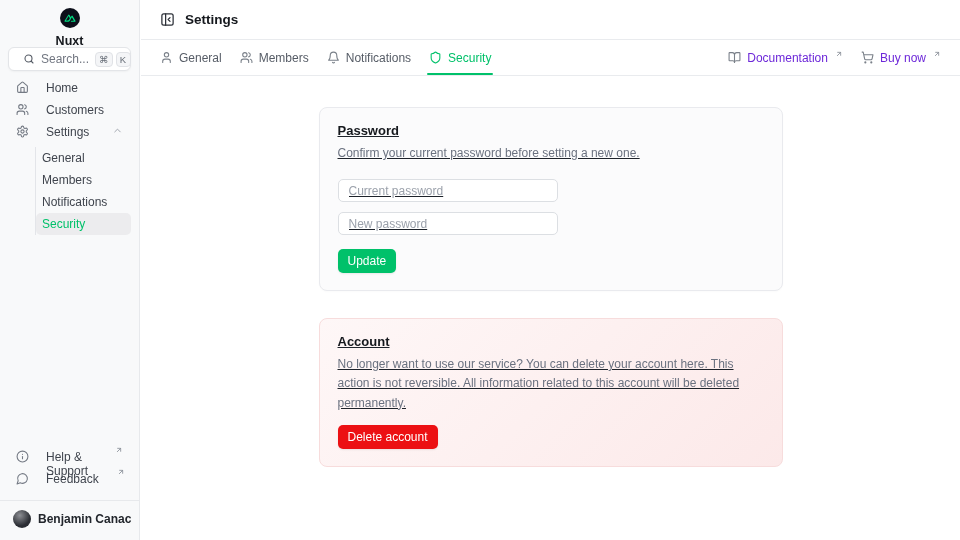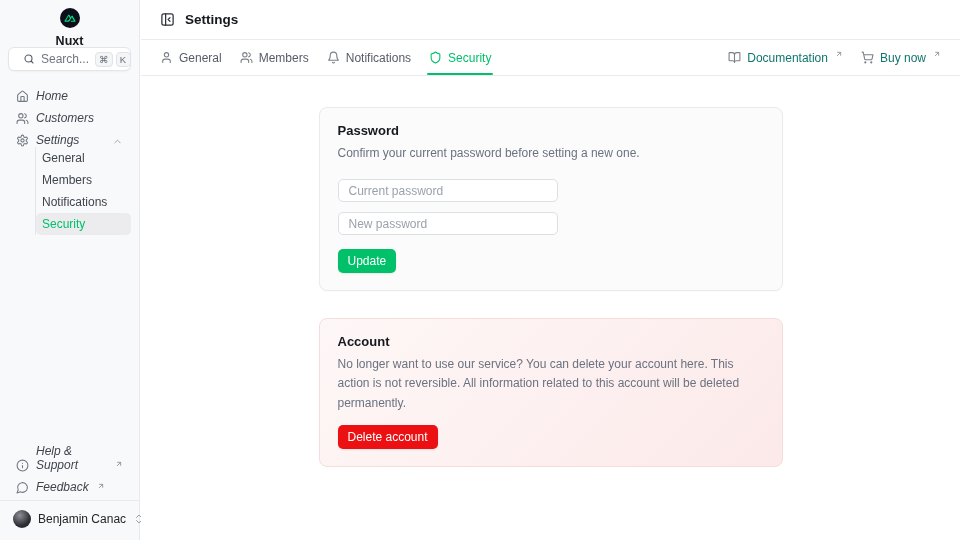--- a/index.html
+++ b/index.html
@@ -16,55 +16,55 @@
   .muted-ic { color: #9aa0a9; display: flex; }
 
   .searchbox { margin-top: 13px; height: 24px; background: #fff; border: 1px solid #e3e5e8; border-radius: 6px;
                display: flex; align-items: center; gap: 6px; padding: 0 14px; box-shadow: 0 1px 2px rgba(0,0,0,.04); cursor: pointer; }
   .search-text { color: #717681; font-size: 12px; }
   .kbds { margin-left: auto; display: flex; gap: 3px; }
   kbd { min-width: 15px; height: 15px; padding: 0 3px; background: #f4f5f7; border: 1px solid #e0e2e6; border-radius: 4px;
         font-size: 9.5px; color: #676d77; display: inline-flex; align-items: center; justify-content: center; font-family: inherit; }
 
   .nav { margin-top: 10px; display: flex; flex-direction: column; }
-  .nav-item { display: flex; align-items: flex-end; gap: 7px; height: 22px; padding: 0 8px; border-radius: 5px;
-              font-size: 12px; color: #3f444d; cursor: pointer; font-style: italic; }
+  .nav-item { display: flex; align-items: flex-start; gap: 17px; height: 22px; padding: 0 8px; border-radius: 5px;
+              font-size: 12px; color: #3f444d; cursor: pointer; }
   .ni-icon { color: #747a84; display: flex; flex: none; }
   .badge { margin-left: auto; font-size: 9.5px; color: #4e535c; border: 1px solid #dadde2; background: #fdfdfd;
            border-radius: 4px; padding: 0 4px; line-height: 13px; }
   .subnav { margin-left: 27px; border-left: 1px solid #e3e5e9; display: flex; flex-direction: column; }
   .subnav-item { height: 22px; display: flex; align-items: center; font-size: 12px; color: #3f444d;
                  padding: 0 6px; border-radius: 5px; cursor: pointer; }
   .subnav-item.active { background: #ececee; color: #00c16a; font-weight: 500; }
 
   .sidebar-footer { margin-top: auto; display: flex; flex-direction: column; }
   .ext { margin-left: 1px; color: #8a9099; transform: translateY(-4px); display: flex; }
   .sidebar-divider { height: 1px; background: #e7e9ec; margin: 6px -8px 5px; }
   .user-row { display: flex; align-items: center; gap: 7px; height: 26px; padding: 0 5px; border-radius: 5px; cursor: pointer; }
   .avatar { width: 18px; height: 18px; border-radius: 50%; flex: none;
             background: radial-gradient(circle at 38% 30%, #8d8f94, #2a2d33 62%); }
-  .user-name { font-size: 12px; font-weight: 400; color: #22262c; white-space: nowrap; }
+  .user-name { font-size: 12px; font-weight: 700; color: #22262c; white-space: nowrap; }
 
   
   .main { position: absolute; left: 141px; top: 0; right: 0; bottom: 0; background: #fff; display: flex; flex-direction: column; }
   .main-header { height: 40px; border-bottom: 1px solid #e9ebee; display: flex; align-items: center; gap: 10px; padding: 0 19px; flex: none; }
   .panel-icon { color: #2c3038; display: flex; cursor: pointer; }
   .page-title { font-size: 13.5px; font-weight: 700; color: #15181d; }
 
   .tabbar { height: 36px; border-bottom: 1px solid #e9ebee; display: flex; align-items: center; padding: 0 19px; gap: 18px; flex: none; }
   .tab { display: flex; align-items: center; gap: 6px; font-size: 12px; color: #565c66; height: 100%; position: relative; cursor: pointer; }
   .t-icon { color: #7a8089; display: flex; }
   .tab.active { color: #00c16a; font-weight: 500; }
   .tab.active .t-icon { color: #00c16a; }
   .tab.active::after { content: ""; position: absolute; left: -2px; right: -2px; bottom: 0; height: 2px; background: #00c16a; border-radius: 1px; }
   .tab-spacer { flex: 1; }
-  .top-link { display: flex; align-items: center; gap: 6px; font-size: 12px; color: #0f766e; cursor: pointer; }
+  .top-link { display: flex; align-items: center; gap: 6px; font-size: 12px; color: #6d28d9; cursor: pointer; }
   .top-link .t-icon { color: #7a8089; }
 
-  .content { flex: 1; overflow: auto; padding: 31px 0 20px; }
+  .content { flex: 1; overflow: auto; padding: 31px 0 20px; text-decoration: underline; }
   .card { width: 464px; margin: 0 auto; border-radius: 8px; padding: 15px 18px 17px; }
   .card-password { background: #fbfbfc; border: 1px solid #e9eaee; box-shadow: 0 1px 2px rgba(0,0,0,.02); }
   .card-account { margin-top: 27px; background: linear-gradient(135deg, #fef7f7 0%, #fce9e9 100%); border: 1px solid #f7dcdc; }
   .card-title { font-size: 13px; font-weight: 700; color: #15181d; }
   .card-desc { font-size: 12px; color: #6b7280; margin-top: 6px; line-height: 1.6; max-width: 432px; }
   .pw-input { display: block; width: 220px; height: 23px; margin-top: 16px; border: 1px solid #dcdfe3; border-radius: 5px;
               padding: 0 10px; font-size: 12px; color: #15181d; background: #fff; font-family: inherit; outline: none; }
   .pw-input + .pw-input { margin-top: 10px; }
   .pw-input::placeholder { color: #9ba1ab; }
   .btn { display: inline-block; border: none; border-radius: 5px; font-size: 12px; font-weight: 500; color: #fff;

